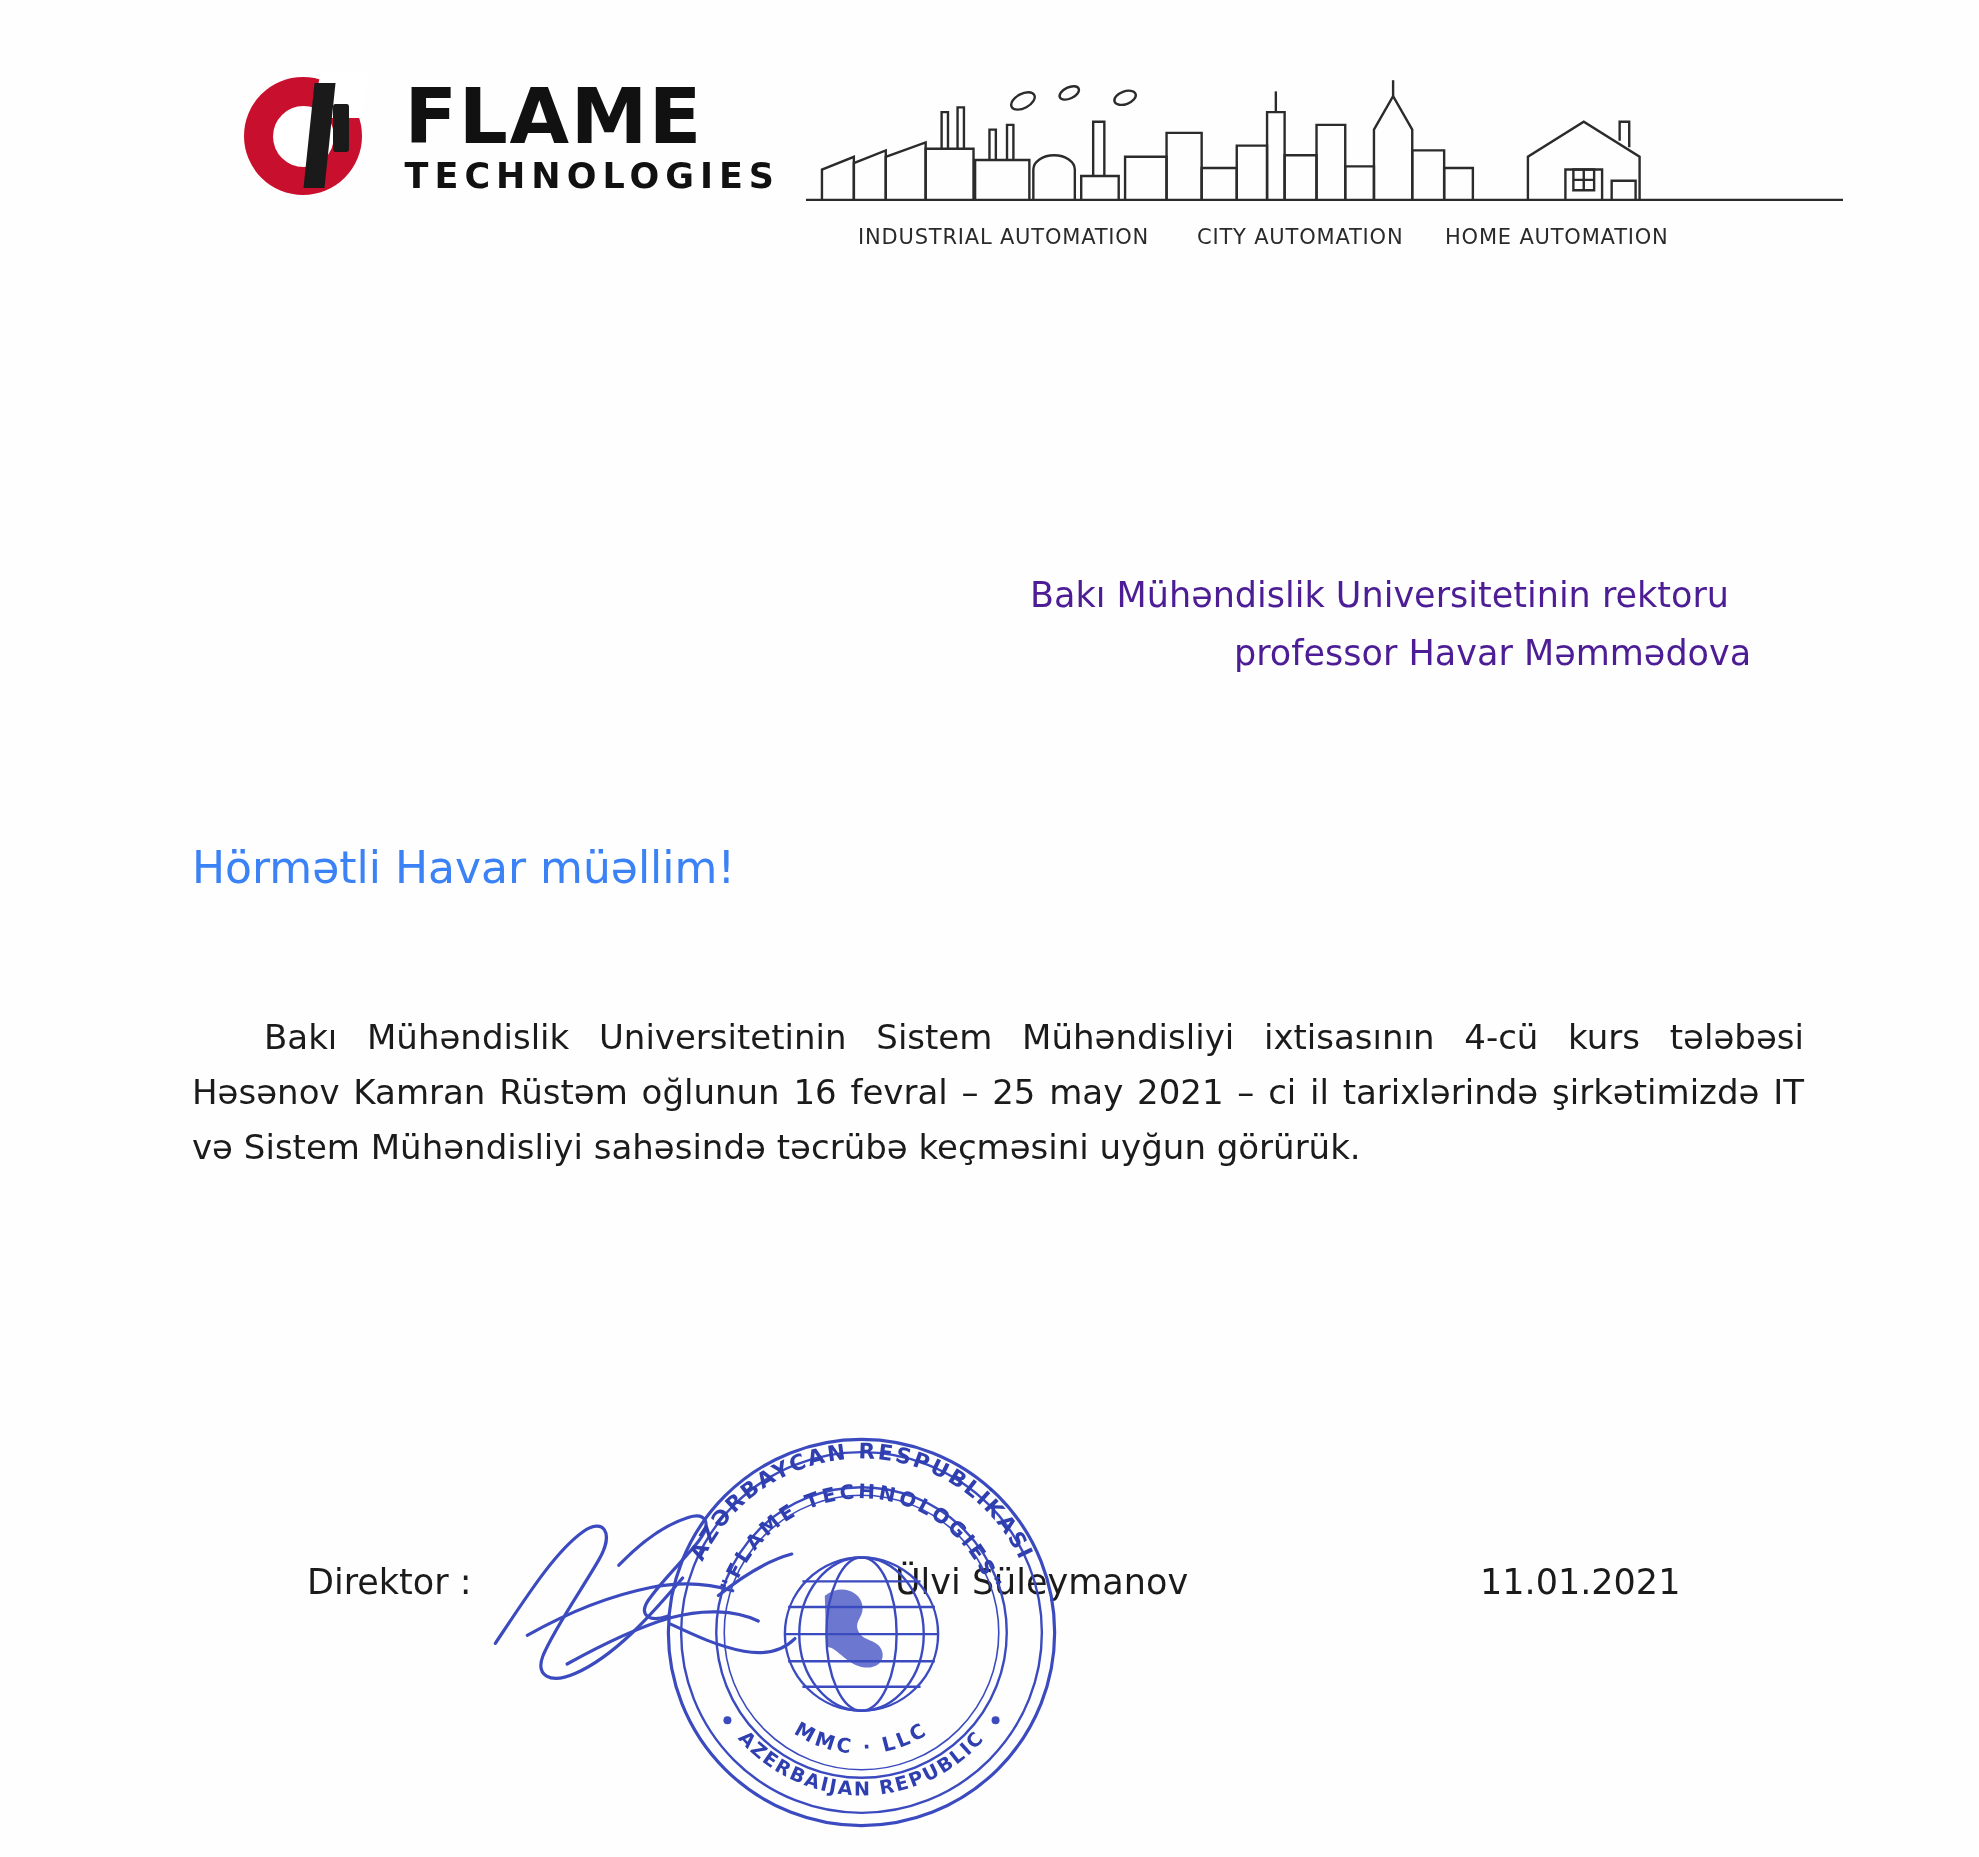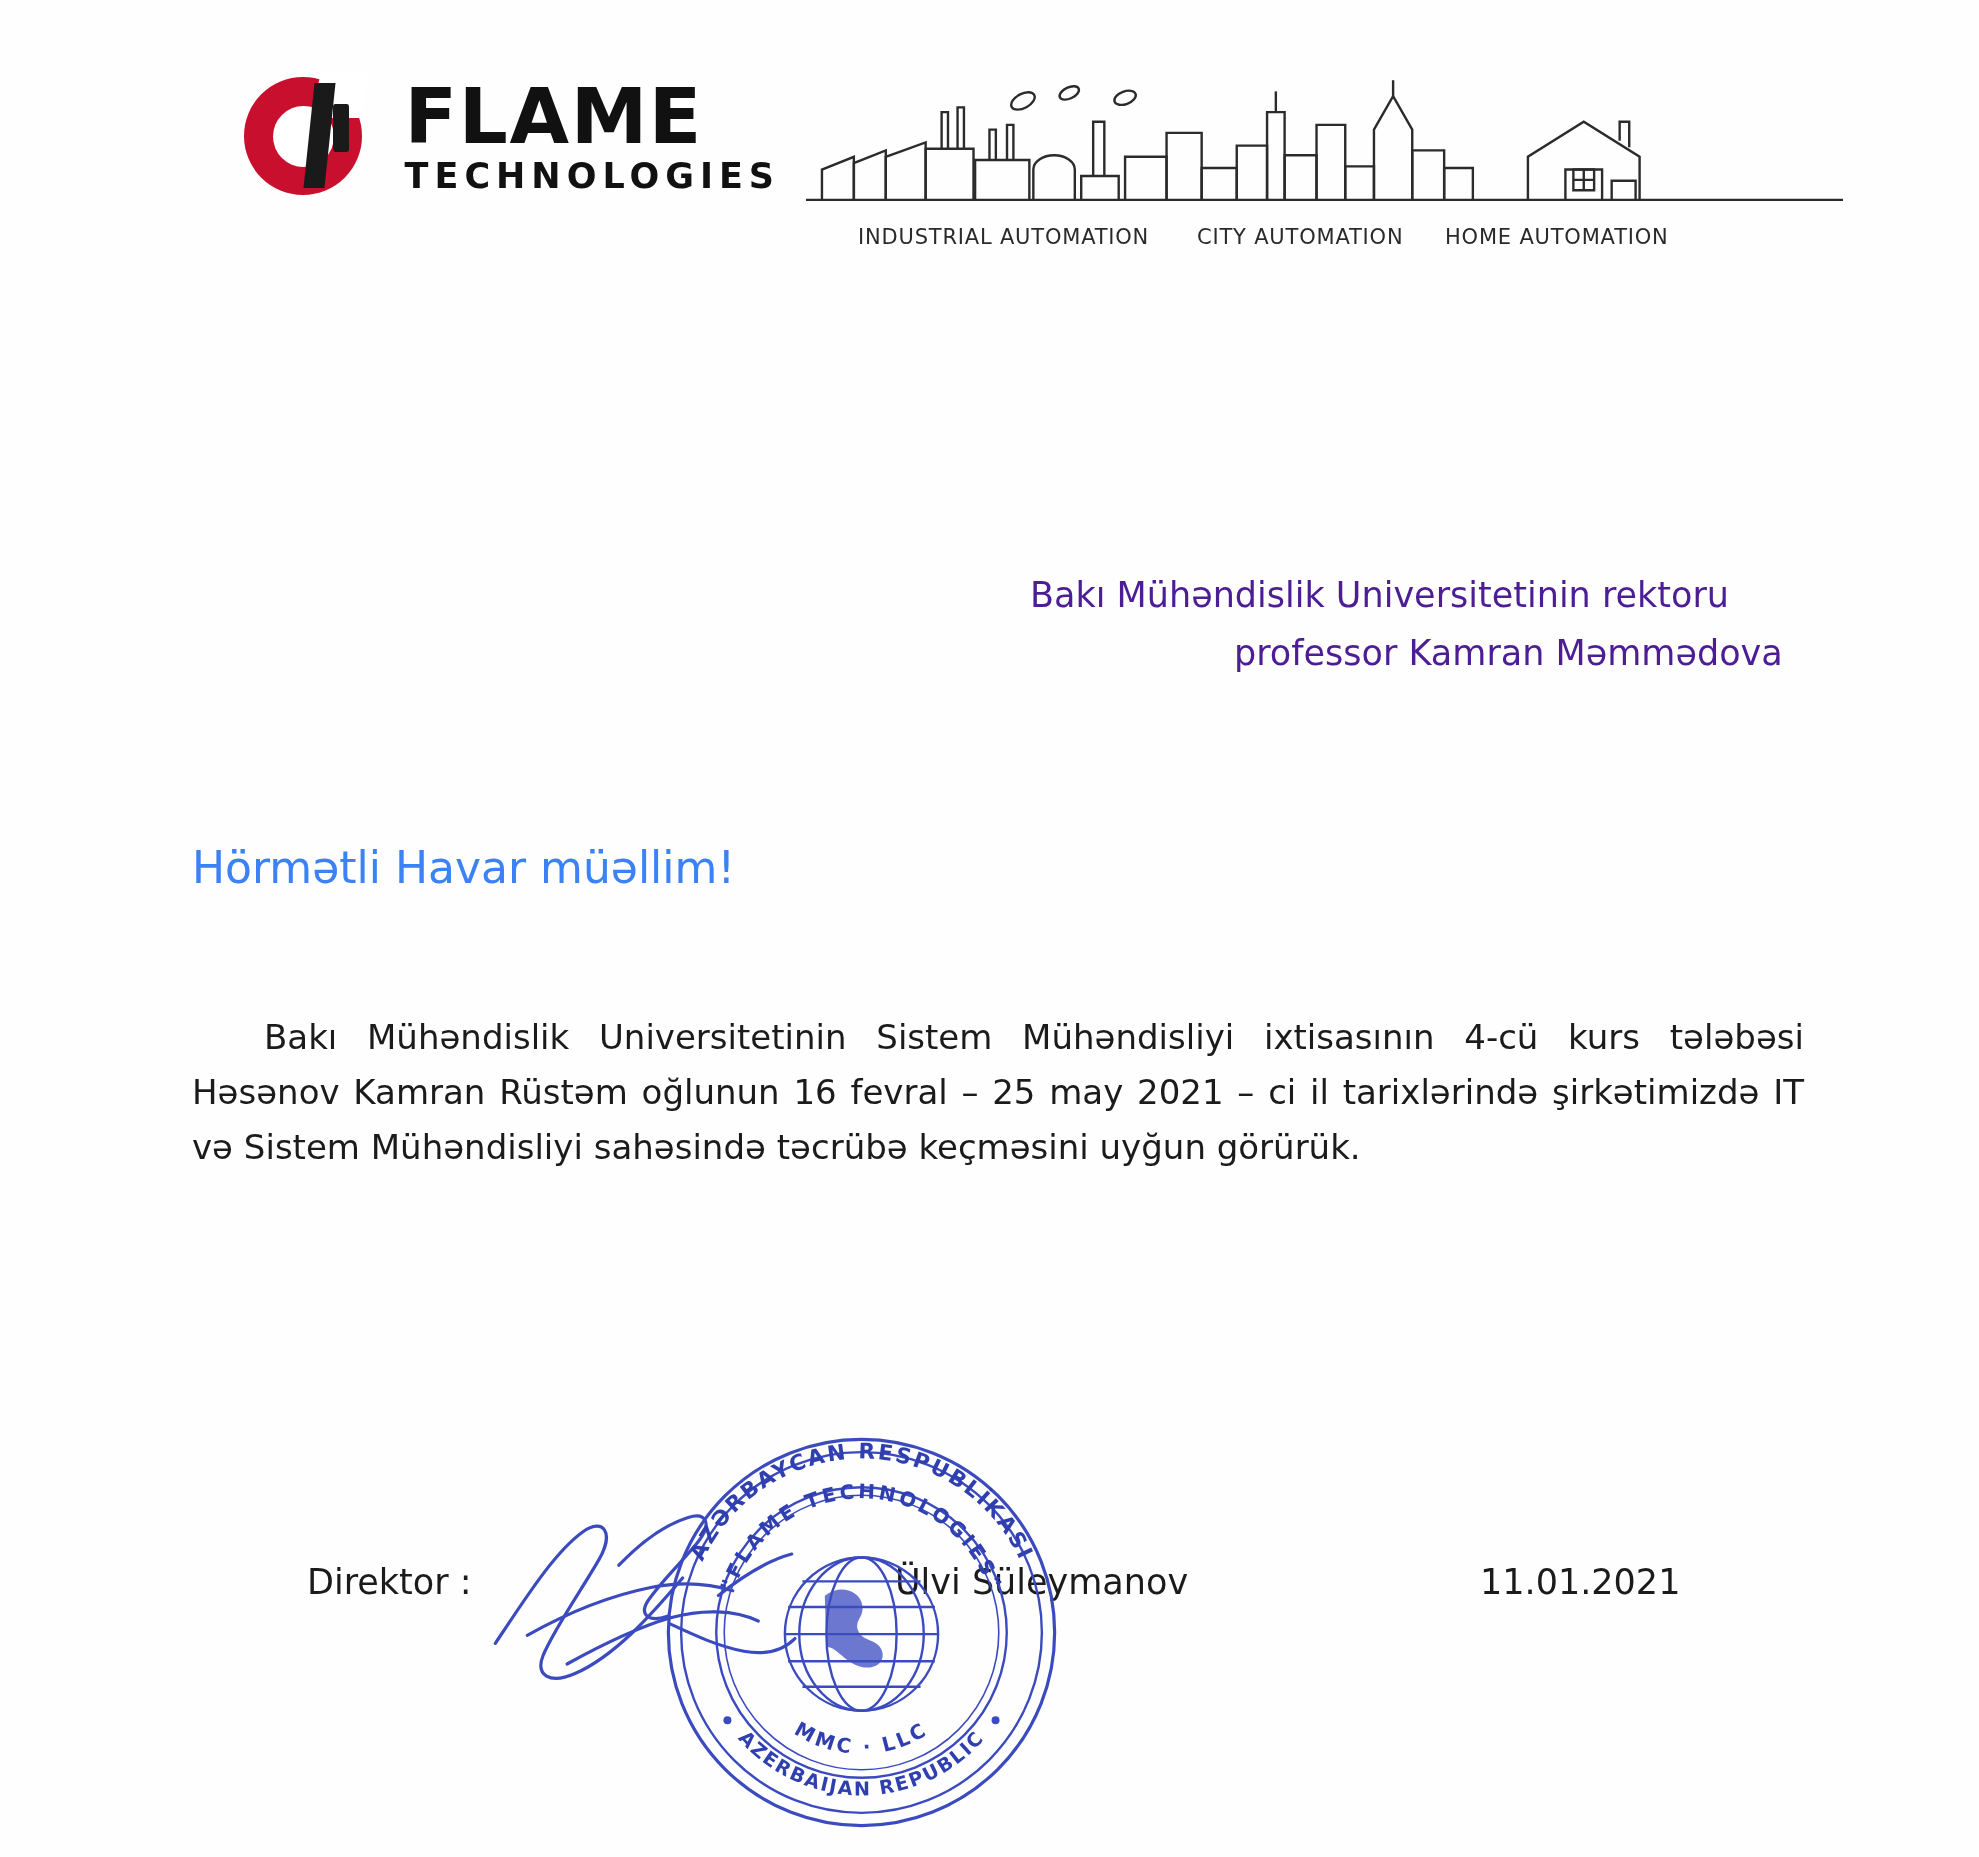--- a/index.html
+++ b/index.html
@@ -314,21 +314,21 @@
 
     <div class="skyline-captions">
       <span class="cap-ind">INDUSTRIAL AUTOMATION</span>
       <span class="cap-city">CITY AUTOMATION</span>
       <span class="cap-home">HOME AUTOMATION</span>
     </div>
   </div>
 
   <div class="addressee">
     <div class="line1">Bakı Mühəndislik Universitetinin rektoru</div>
-    <div class="line2">professor Kamran Məmmədova</div>
+    <div class="line2">professor Havar Məmmədova</div>
   </div>
 
   <div class="salutation">Hörmətli Havar müəllim!</div>
 
   <div class="paragraph">Bakı Mühəndislik Universitetinin Sistem Mühəndisliyi ixtisasının 4-cü kurs tələbəsi Həsənov Kamran Rüstəm oğlunun 16 fevral – 25 may 2021 – ci il tarixlərində şirkətimizdə IT  və Sistem Mühəndisliyi sahəsində təcrübə keçməsini uyğun görürük.</div>
 
   <div class="signature-row">
     <div class="sig-label">Direktor :</div>
     <div class="sig-name">Ülvi Süleymanov</div>
     <div class="sig-date">11.01.2021</div>

